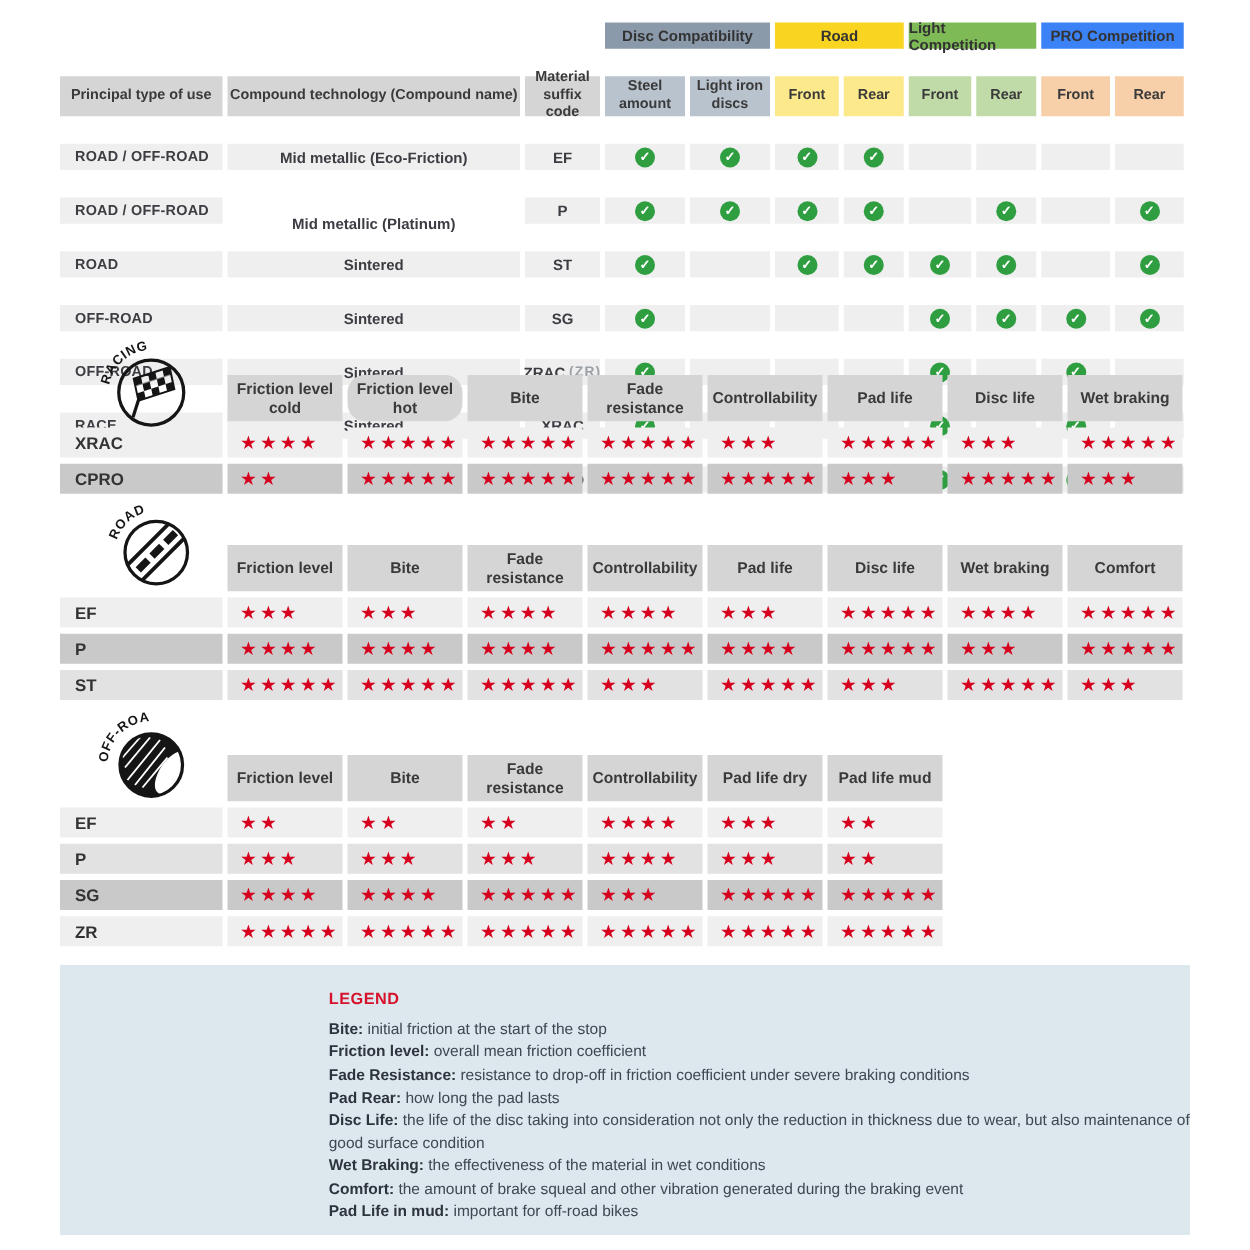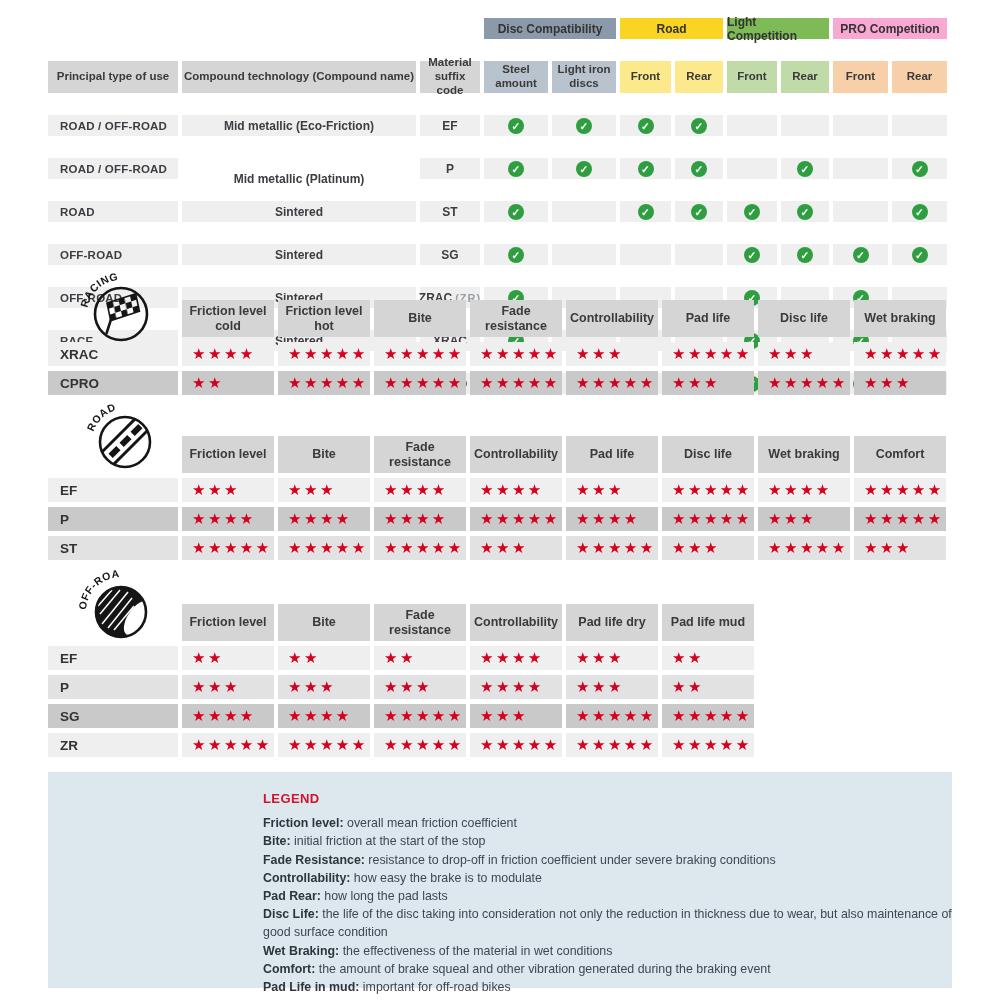--- a/index.html
+++ b/index.html
@@ -47,21 +47,21 @@
   .legend-title{color:var(--legend-red);font-weight:bold;font-size:13px;letter-spacing:.4px;margin-bottom:6px;}
   .legend-line b{color:#2e343c;}
 </style>
 </head>
 <body>
 
 <div class="abs compat" style="left:48px;top:18px;">
     <div class="g" style="grid-area: 1 / 4 / auto / span 2; background: rgb(139, 154, 171);">Disc Compatibility</div>
     <div class="g" style="grid-area: 1 / 6 / auto / span 2; background: rgb(249, 212, 32);">Road</div>
     <div class="g" style="grid-area: 1 / 8 / auto / span 2; background: rgb(126, 186, 86);">Light Competition</div>
-    <div class="g" style="grid-area: 1 / 10 / auto / span 2; background: #f9a8d4;">PRO Competition</div>
+    <div class="g" style="grid-area: 1 / 10 / auto / span 2; background: #3b82f6;">PRO Competition</div>
     <div class="sh head" style="grid-area: 2 / 1; text-align: center;">Principal type
 of use</div>
     <div class="sh head" style="grid-area: 2 / 2;">Compound technology
 (Compound name)</div>
     <div class="sh head" style="grid-area: 2 / 3;">Material
 suffix code</div>
     <div class="sh" style="grid-area: 2 / 4; background: rgb(185, 195, 206);">Steel
 amount</div>
     <div class="sh" style="grid-area: 2 / 5; background: rgb(185, 195, 206);">Light iron
 discs</div>
@@ -269,21 +269,21 @@
       <line x1="36" y1="64" x2="56" y2="40"></line>
       <line x1="20" y1="40" x2="34" y2="24"></line>
     </g>
   </g>
   <circle cx="43" cy="46" r="25" fill="none" stroke="#151515" stroke-width="2.6"></circle>
 </svg>
 
 <div class="abs stars-grid" style="left: 48px; top: 300px; grid-template-columns: 130px repeat(8, 92px); grid-template-rows: 37px repeat(2, 24px);">
     <div class="shead" style="grid-area: 1 / 2;">Friction
 level cold</div>
-    <div class="shead" style="grid-area: 1 / 3;">Friction
+    <div class="shead" style="grid-area: 1 / 3; border-radius: 14px;">Friction
 level hot</div>
     <div class="shead" style="grid-area: 1 / 4;">Bite</div>
     <div class="shead" style="grid-area: 1 / 5;">Fade
 resistance</div>
     <div class="shead" style="grid-area: 1 / 6;">Controllability</div>
     <div class="shead" style="grid-area: 1 / 7;">Pad life</div>
     <div class="shead" style="grid-area: 1 / 8;">Disc life</div>
     <div class="shead" style="grid-area: 1 / 9;">Wet braking</div>
     <div class="cell lbl shade-light" style="grid-area: 2 / 1;">XRAC</div>
     <div class="cell stars shade-light" style="grid-area: 2 / 2;">★★★★</div>
@@ -379,24 +379,23 @@
     <div class="cell stars shade-light" style="grid-area: 5 / 4;">★★★★★</div>
     <div class="cell stars shade-light" style="grid-area: 5 / 5;">★★★★★</div>
     <div class="cell stars shade-light" style="grid-area: 5 / 6;">★★★★★</div>
     <div class="cell stars shade-light" style="grid-area: 5 / 7;">★★★★★</div>
   </div>
 
 <div class="abs legend" style="left:48px;top:772px;width:904px;height:216px;">
   <div class="legend-inner">
     <div class="legend-title">LEGEND</div>
     <div>
+        <div class="legend-line"><b>Bite:</b> initial friction at the start of the stop</div>
         <div class="legend-line"><b>Friction level:</b> overall mean friction coefficient</div>
-        <div class="legend-line"><b>Bite:</b> initial friction at the start of the stop</div>
         <div class="legend-line"><b>Fade Resistance:</b> resistance to drop-off in friction coefficient under severe braking conditions</div>
-        <div class="legend-line"><b>Controllability:</b> how easy the brake is to modulate</div>
         <div class="legend-line"><b>Pad Rear:</b> how long the pad lasts</div>
         <div class="legend-line"><b>Disc Life:</b> the life of the disc taking into consideration not only the reduction in thickness due to wear, but also maintenance of good surface condition</div>
         <div class="legend-line"><b>Wet Braking:</b> the effectiveness of the material in wet conditions</div>
         <div class="legend-line"><b>Comfort:</b> the amount of brake squeal and other vibration generated during the braking event</div>
         <div class="legend-line"><b>Pad Life in mud:</b> important for off-road bikes</div>
       </div>
   </div>
 </div>
 
 </body></html>

